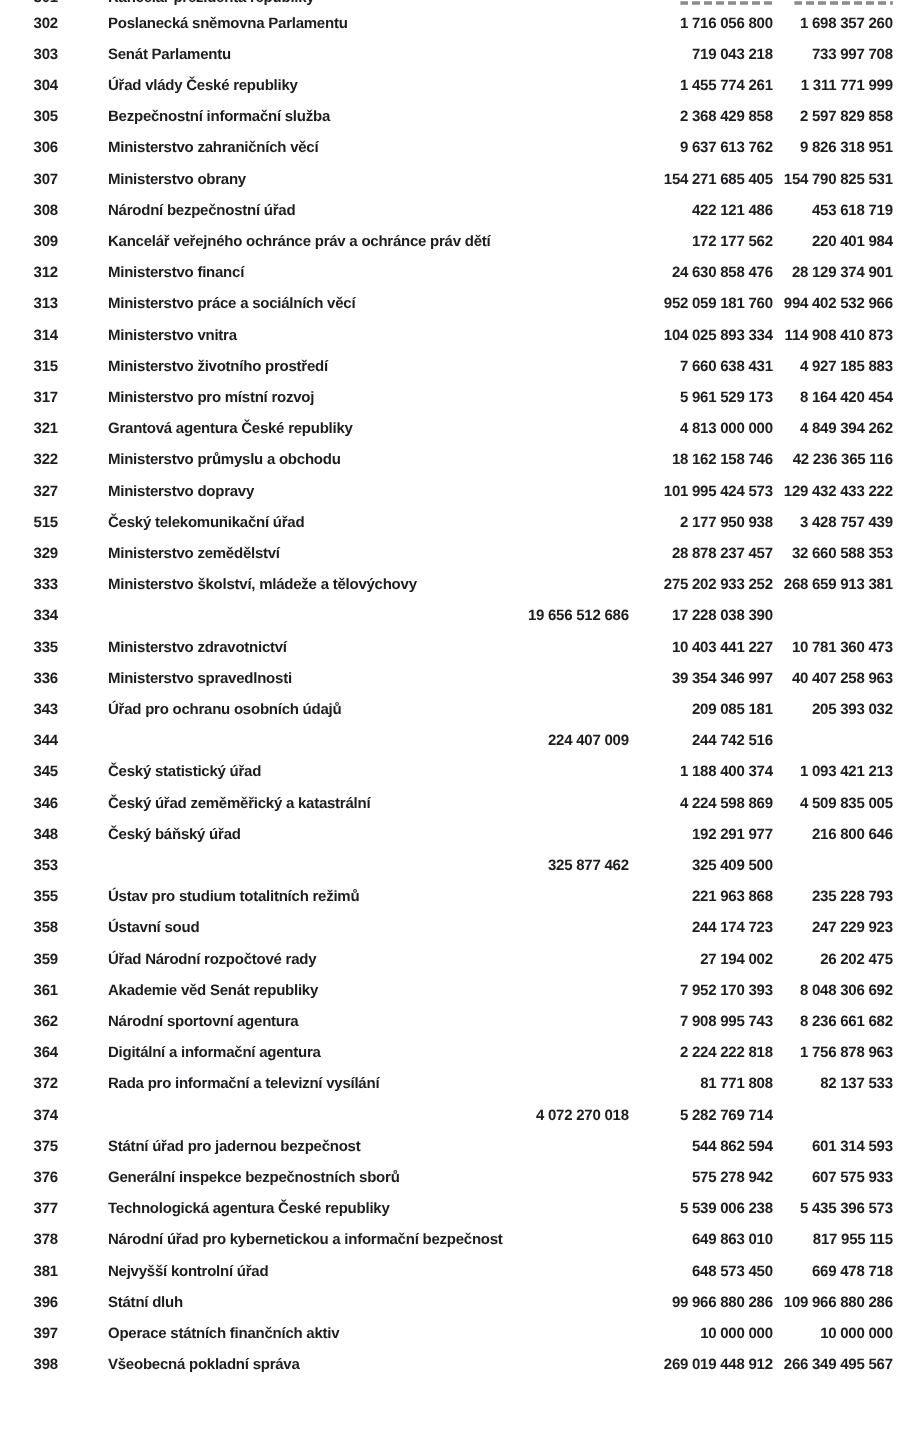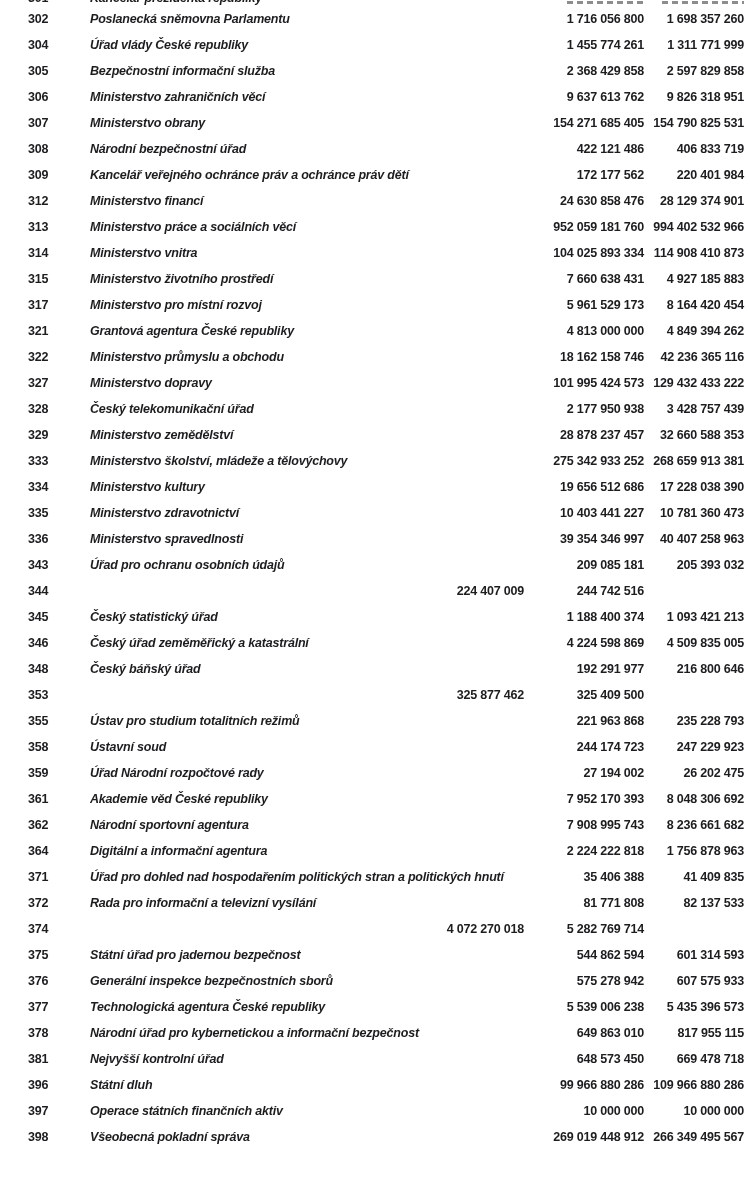--- a/index.html
+++ b/index.html
@@ -21,21 +21,21 @@
     padding: 0 6px 0 28px;
     font-family: "Liberation Sans", sans-serif;
     font-weight: 700;
     font-size: 12.5px;
     line-height: 26px;
     color: #1d1d1f;
     letter-spacing: -0.2px;
     white-space: nowrap;
   }
   .num  { text-align: left; }
-  .name { overflow: hidden; font-style: italic; }
+  .name { overflow: hidden; }
   .v    { text-align: right; font-variant-numeric: tabular-nums; }
   .partial-row {
     position: relative;
     height: 6px;
     overflow: hidden;
   }
   .partial-row .row { margin-top: -15px; }
   .frag {
     position: absolute;
     top: 1px;
@@ -63,20 +63,26 @@
   </div>
 
   <div id="rows">
     <div class="row">
       <span class="num">302</span>
       <span class="name">Poslanecká sněmovna Parlamentu</span>
       <span class="v">1 716 056 800</span>
       <span class="v">1 698 357 260</span>
     </div>
 
+    <div class="row">
+      <span class="num">303</span>
+      <span class="name">Senát Parlamentu</span>
+      <span class="v">719 043 218</span>
+      <span class="v">733 997 708</span>
+    </div>
 
     <div class="row">
       <span class="num">304</span>
       <span class="name">Úřad vlády České republiky</span>
       <span class="v">1 455 774 261</span>
       <span class="v">1 311 771 999</span>
     </div>
 
     <div class="row">
       <span class="num">305</span>
@@ -96,21 +102,21 @@
       <span class="num">307</span>
       <span class="name">Ministerstvo obrany</span>
       <span class="v">154 271 685 405</span>
       <span class="v">154 790 825 531</span>
     </div>
 
     <div class="row">
       <span class="num">308</span>
       <span class="name">Národní bezpečnostní úřad</span>
       <span class="v">422 121 486</span>
-      <span class="v">406 833 719</span>
+      <span class="v">453 618 719</span>
     </div>
 
     <div class="row">
       <span class="num">309</span>
       <span class="name">Kancelář veřejného ochránce práv a ochránce práv dětí</span>
       <span class="v">172 177 562</span>
       <span class="v">220 401 984</span>
     </div>
 
     <div class="row">
@@ -163,43 +169,42 @@
     </div>
 
     <div class="row">
       <span class="num">327</span>
       <span class="name">Ministerstvo dopravy</span>
       <span class="v">101 995 424 573</span>
       <span class="v">129 432 433 222</span>
     </div>
 
     <div class="row">
-      <span class="num">328</span>
+      <span class="num">515</span>
       <span class="name">Český telekomunikační úřad</span>
       <span class="v">2 177 950 938</span>
       <span class="v">3 428 757 439</span>
     </div>
 
     <div class="row">
       <span class="num">329</span>
       <span class="name">Ministerstvo zemědělství</span>
       <span class="v">28 878 237 457</span>
       <span class="v">32 660 588 353</span>
     </div>
 
     <div class="row">
       <span class="num">333</span>
       <span class="name">Ministerstvo školství, mládeže a tělovýchovy</span>
-      <span class="v">275 342 933 252</span>
+      <span class="v">275 202 933 252</span>
       <span class="v">268 659 913 381</span>
     </div>
 
     <div class="row">
       <span class="num">334</span>
-      <span class="name">Ministerstvo kultury</span>
       <span class="v">19 656 512 686</span>
       <span class="v">17 228 038 390</span>
     </div>
 
     <div class="row">
       <span class="num">335</span>
       <span class="name">Ministerstvo zdravotnictví</span>
       <span class="v">10 403 441 227</span>
       <span class="v">10 781 360 473</span>
     </div>
@@ -268,45 +273,39 @@
 
     <div class="row">
       <span class="num">359</span>
       <span class="name">Úřad Národní rozpočtové rady</span>
       <span class="v">27 194 002</span>
       <span class="v">26 202 475</span>
     </div>
 
     <div class="row">
       <span class="num">361</span>
-      <span class="name">Akademie věd České republiky</span>
+      <span class="name">Akademie věd Senát republiky</span>
       <span class="v">7 952 170 393</span>
       <span class="v">8 048 306 692</span>
     </div>
 
     <div class="row">
       <span class="num">362</span>
       <span class="name">Národní sportovní agentura</span>
       <span class="v">7 908 995 743</span>
       <span class="v">8 236 661 682</span>
     </div>
 
     <div class="row">
       <span class="num">364</span>
       <span class="name">Digitální a informační agentura</span>
       <span class="v">2 224 222 818</span>
       <span class="v">1 756 878 963</span>
     </div>
 
-    <div class="row">
-      <span class="num">371</span>
-      <span class="name">Úřad pro dohled nad hospodařením politických stran a politických hnutí</span>
-      <span class="v">35 406 388</span>
-      <span class="v">41 409 835</span>
-    </div>
 
     <div class="row">
       <span class="num">372</span>
       <span class="name">Rada pro informační a televizní vysílání</span>
       <span class="v">81 771 808</span>
       <span class="v">82 137 533</span>
     </div>
 
     <div class="row">
       <span class="num">374</span>

